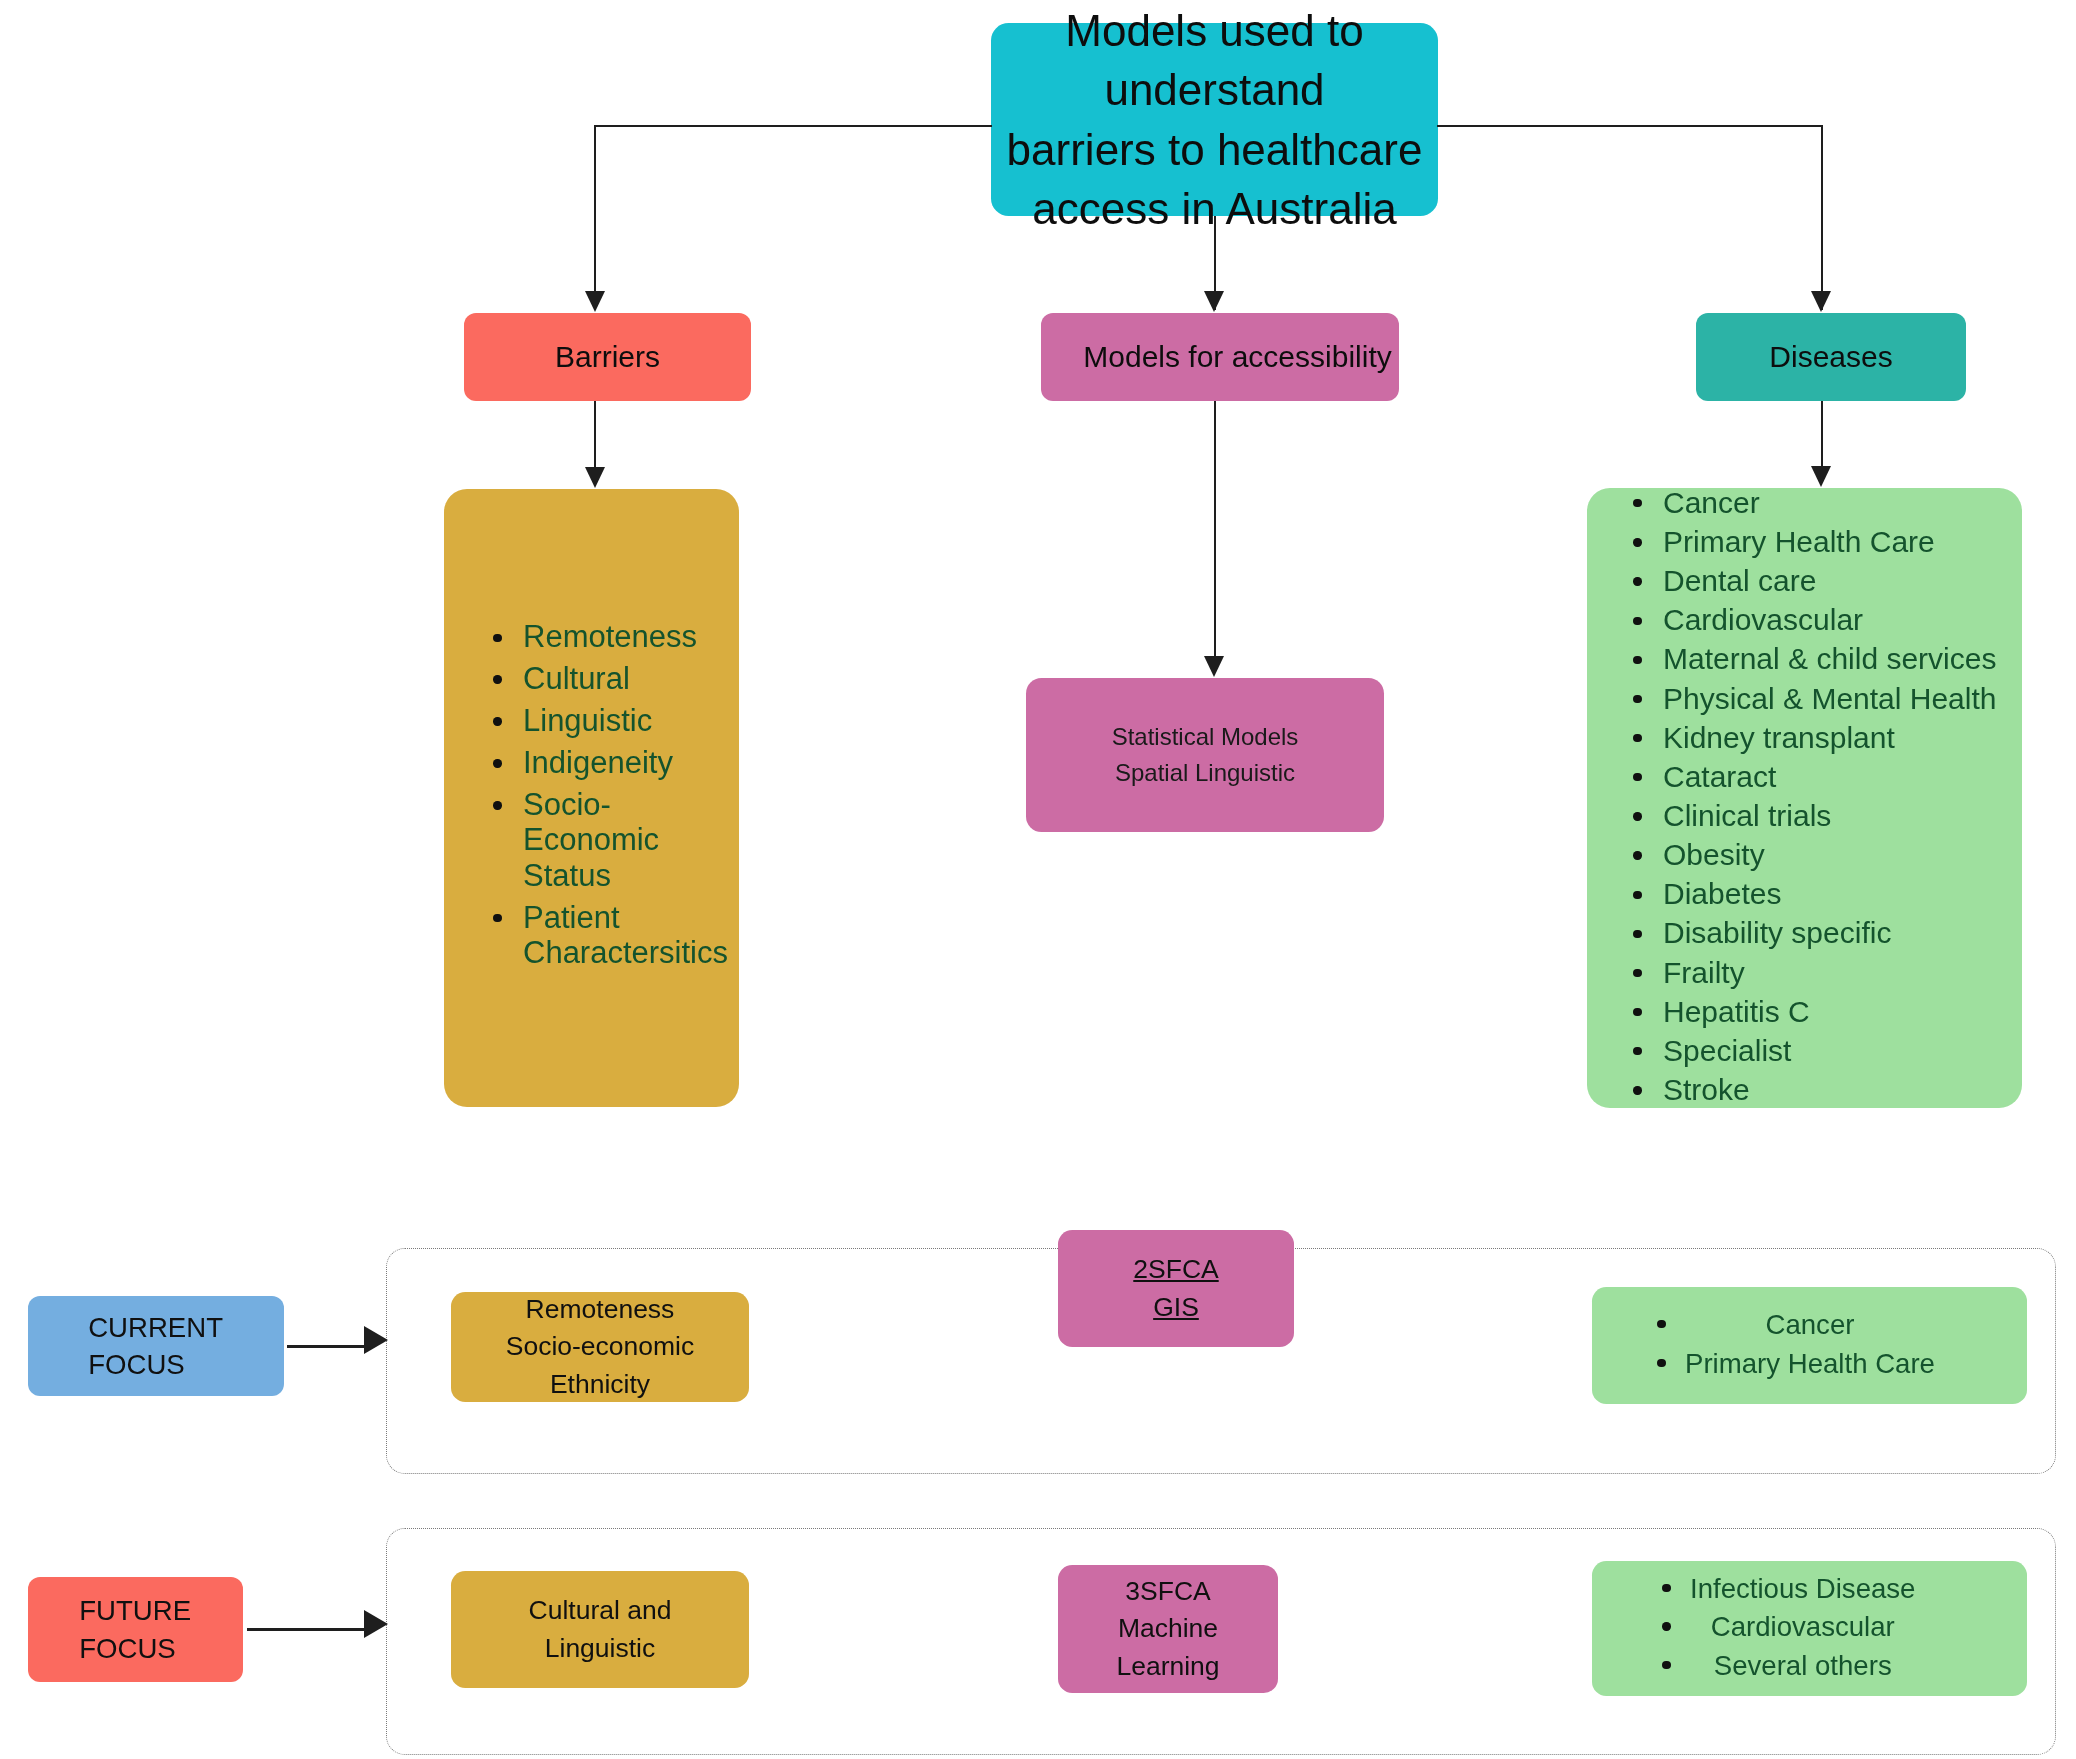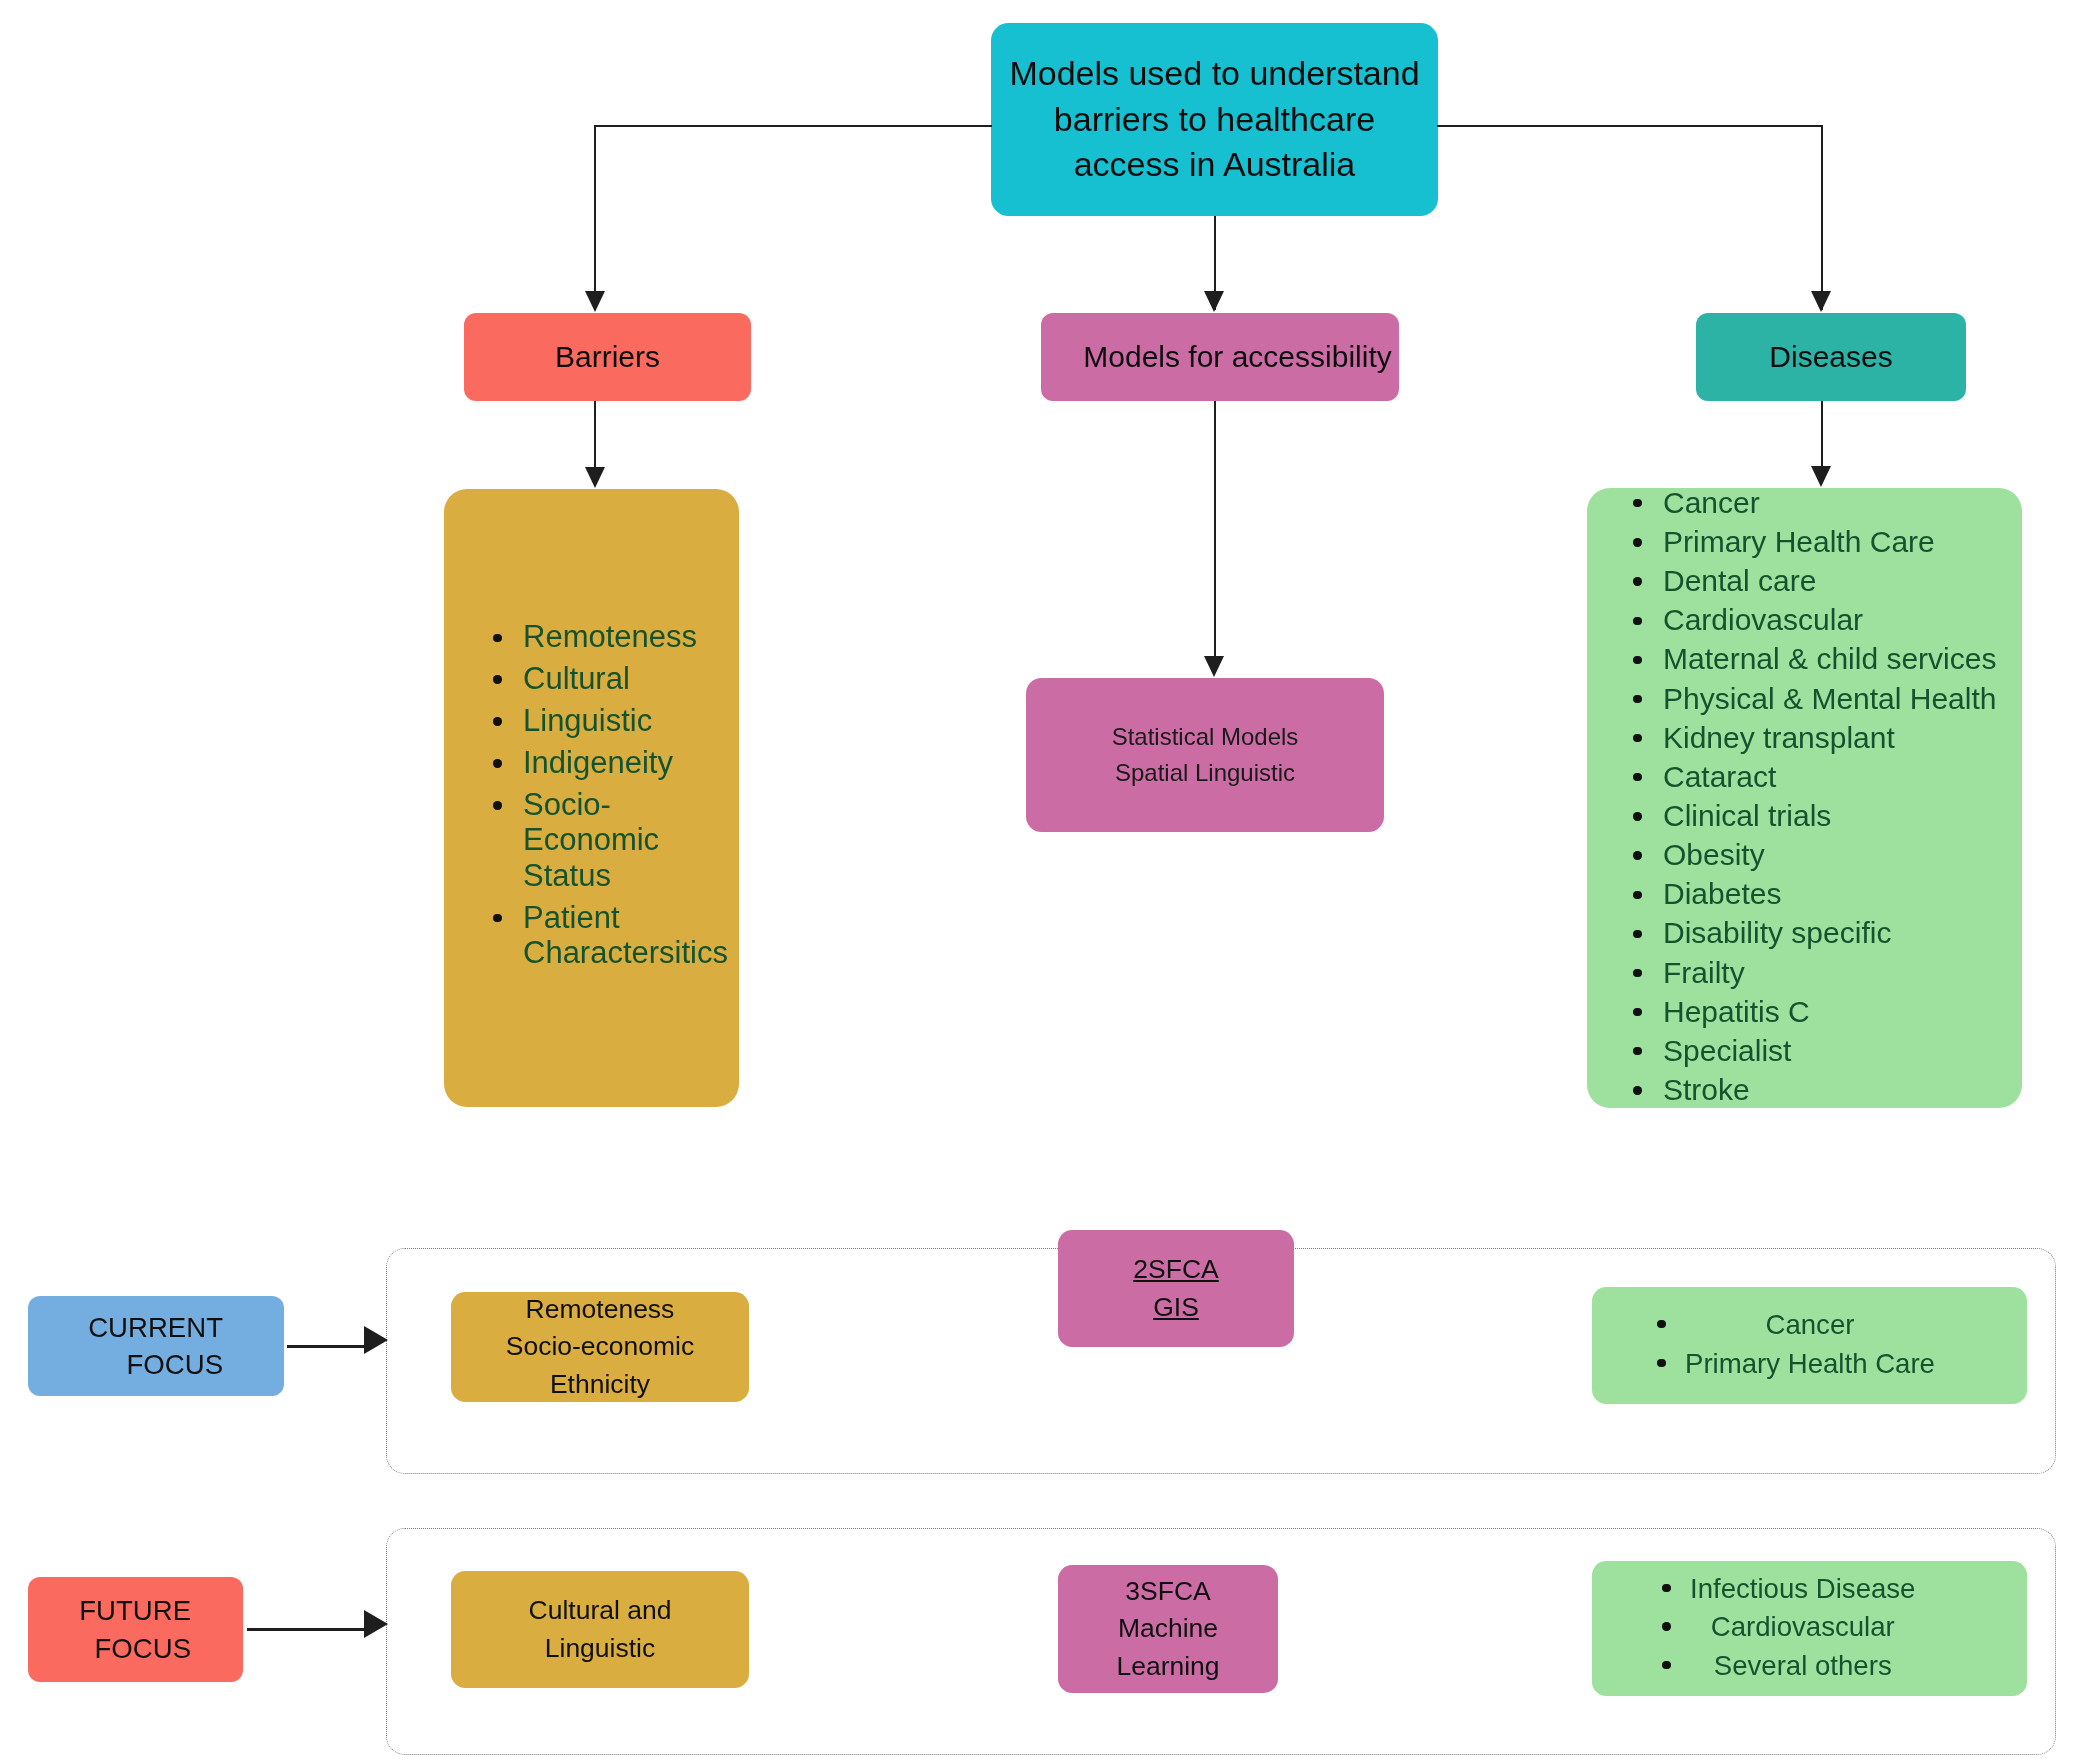--- a/index.html
+++ b/index.html
@@ -28,21 +28,21 @@
     line-height:1.35;
     color:#0d0d0d;
   }
   .node .txt{white-space:pre-line;}
 
   
   #root-node{
     left:991px; top:23px; width:447px; height:193px;
     background:#16c0d0;
     border-radius:17.6px;
-    font-size:34px;
+    font-size:44px;
     padding:0 15.4px;
   }
 
   
   .cat{
     height:88px;
     font-size:30px;
     border-radius:12px;
     margin-left:15px;
   }
@@ -124,21 +124,21 @@
     background:transparent;
   }
   #current-container{left:386px; top:1248px; width:1670px; height:226px;}
   #future-container{left:386px; top:1528px; width:1670px; height:227px;}
 
   .focus-label{
     position:absolute;
     box-sizing:border-box;
     border-radius:12px;
     display:flex;align-items:center;justify-content:center;
-    text-align:right;
+    text-align:left;
     font-size:27.6px;
     line-height:1.35;
     color:#101010;
   }
   #current-label{left:27.6px; top:1296px; width:256px; height:100px; background:#74aee0;}
   #future-label{left:27.6px; top:1577px; width:215px; height:105px; background:#fb6a5f;}
   .focus-label .txt{white-space:pre-line;}
 
   .cell{
     position:absolute;

